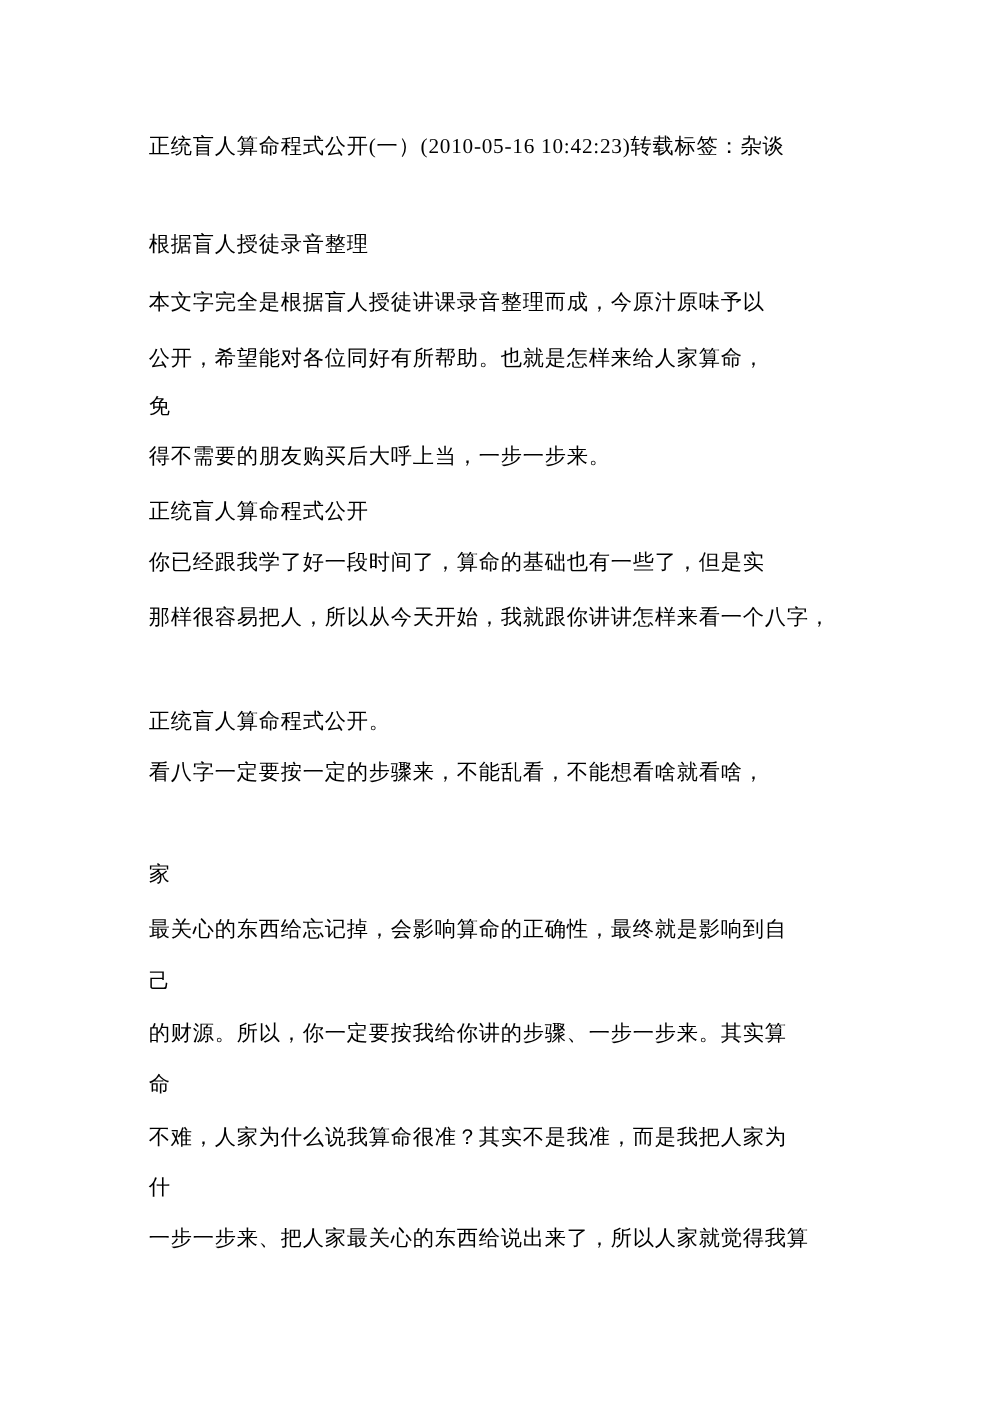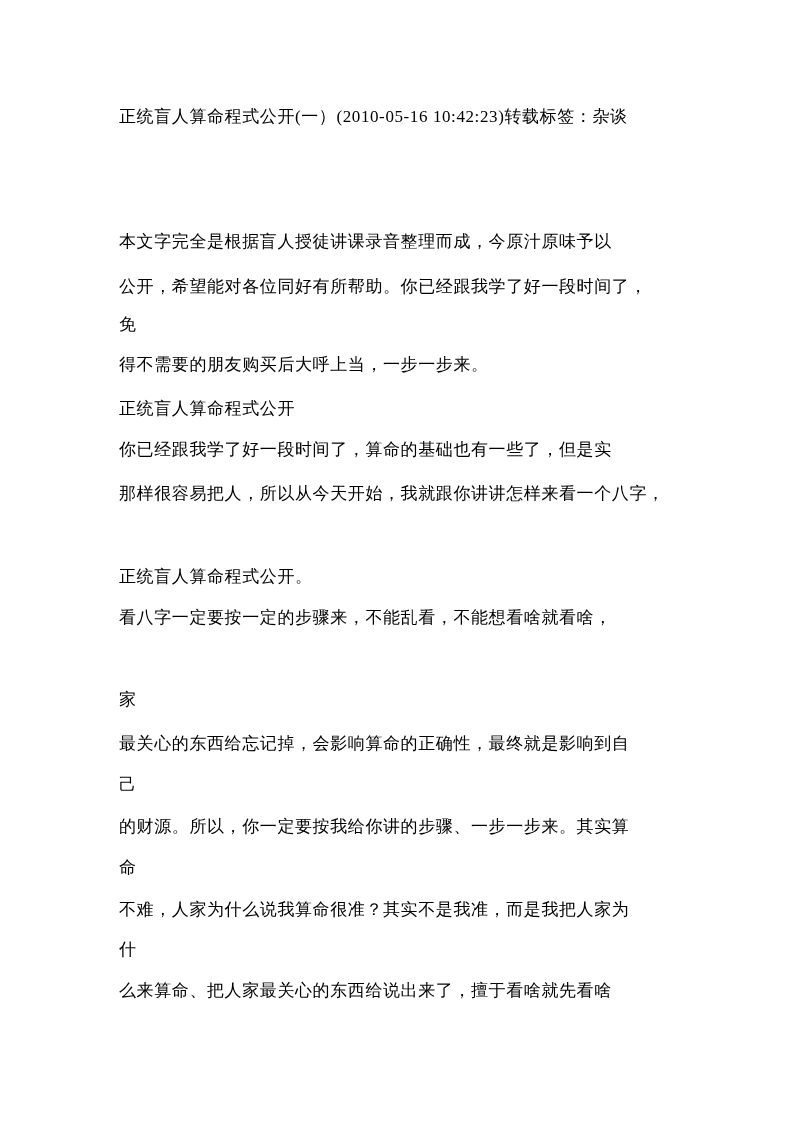--- a/index.html
+++ b/index.html
@@ -20,31 +20,32 @@
     white-space: nowrap;
     letter-spacing: 0.6px;
   }
 </style>
 </head>
 <body>
 
 <div class="page">
   <div class="line" style="top:106px">正统盲人算命程式公开(一）(2010-05-16 10:42:23)转载标签：杂谈</div>
 
+  <div class="line" style="top:185px">根据盲人授徒录音整理</div>
   <div class="line" style="top:231px">本文字完全是根据盲人授徒讲课录音整理而成，今原汁原味予以</div>
-  <div class="line" style="top:276px">公开，希望能对各位同好有所帮助。你已经跟我学了好一段时间了，</div>
+  <div class="line" style="top:276px">公开，希望能对各位同好有所帮助。也就是怎样来给人家算命，</div>
   <div class="line" style="top:314px">免</div>
   <div class="line" style="top:354px">得不需要的朋友购买后大呼上当，一步一步来。</div>
   <div class="line" style="top:398px">正统盲人算命程式公开</div>
   <div class="line" style="top:439px">你已经跟我学了好一段时间了，算命的基础也有一些了，但是实</div>
   <div class="line" style="top:483px">那样很容易把人，所以从今天开始，我就跟你讲讲怎样来看一个八字，</div>
 
   <div class="line" style="top:566px">正统盲人算命程式公开。</div>
   <div class="line" style="top:607px">看八字一定要按一定的步骤来，不能乱看，不能想看啥就看啥，</div>
   <div class="line" style="top:689px">家</div>
   <div class="line" style="top:733px">最关心的东西给忘记掉，会影响算命的正确性，最终就是影响到自</div>
   <div class="line" style="top:774px">己</div>
   <div class="line" style="top:816px">的财源。所以，你一定要按我给你讲的步骤、一步一步来。其实算</div>
   <div class="line" style="top:857px">命</div>
   <div class="line" style="top:899px">不难，人家为什么说我算命很准？其实不是我准，而是我把人家为</div>
   <div class="line" style="top:939px">什</div>
-  <div class="line" style="top:980px">么来算命、把人家最关心的东西给说出来了，擅于看啥就先看啥</div>
+  <div class="line" style="top:980px">一步一步来、把人家最关心的东西给说出来了，所以人家就觉得我算</div>
 </div>
 
 </body></html>

